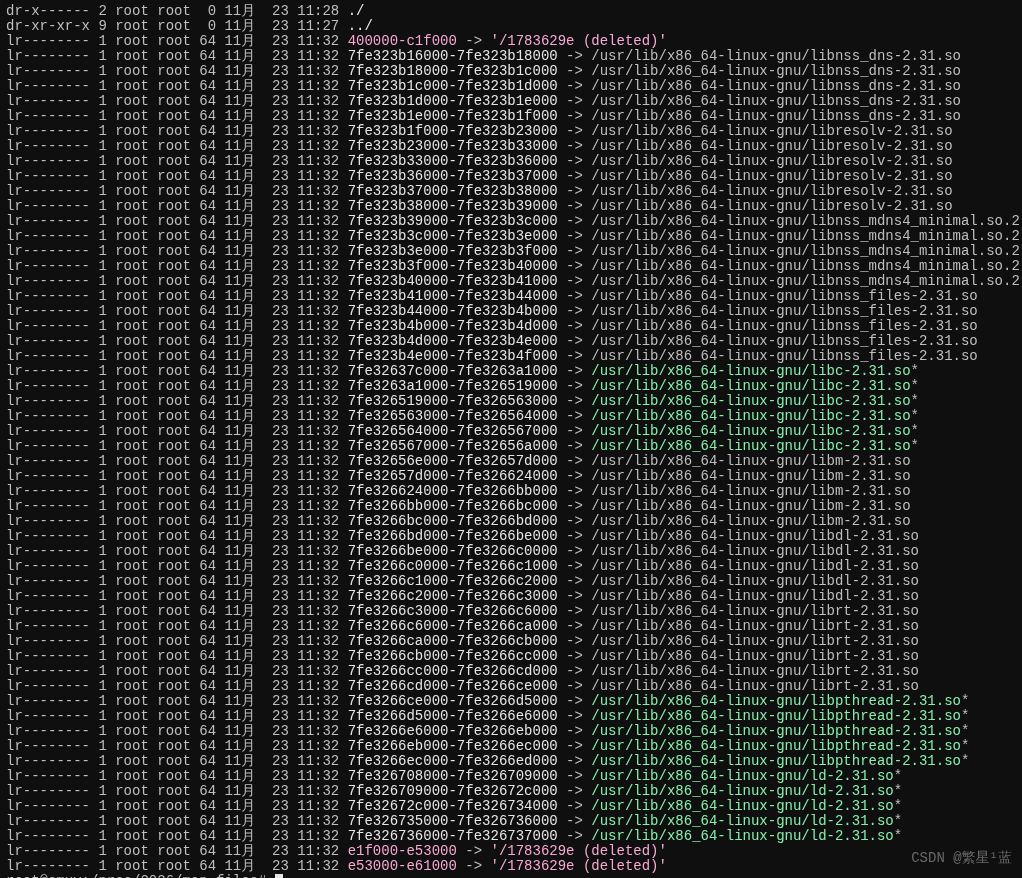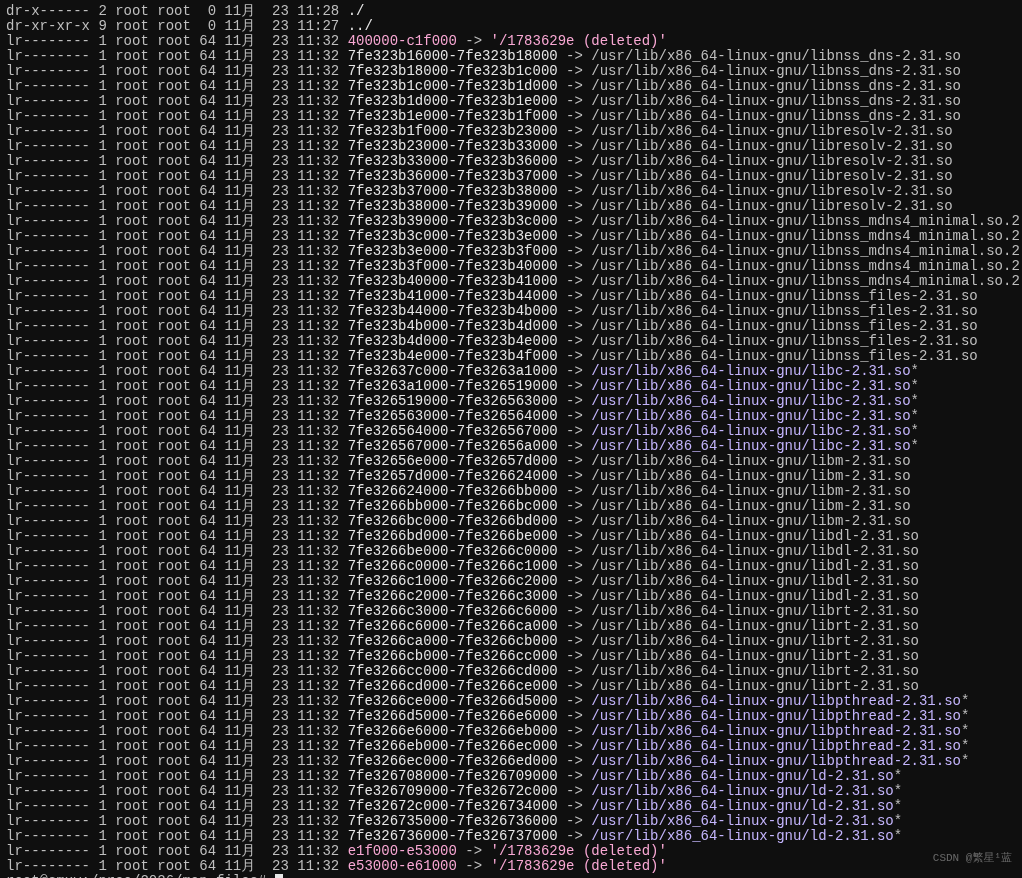--- a/index.html
+++ b/index.html
@@ -1,22 +1,22 @@
 <!DOCTYPE html>
 <html><head>
 <meta charset="utf-8">
 <style>
   html,body{margin:0;padding:0;background:#0f0f0f;color:#bfbfbf;font-family:Consolas,"Courier New",monospace;font-size:14px;line-height:15px;width:1022px;height:878px;overflow:hidden}
   .terminal{padding:4px 6px;white-space:pre}
   .ln{display:block}
   .w{color:#e6e6e6}
-  .g{color:#c4b5fd}
+  .g{color:#86efac}
   .r{color:#f9a8d4}
   .gstar{color:#bfbfbf}
   .arrow{color:#bfbfbf}
-  .watermark{position:fixed;right:10px;bottom:12px;color:#9a9a9a;opacity:0.65;font-size:11px}
+  .watermark{position:fixed;right:10px;bottom:12px;color:#9a9a9a;opacity:0.65;font-size:14px}
   .cursor{display:inline-block;width:8px;height:13px;background:#e6e6e6;vertical-align:-2px}
 </style>
 </head>
 <body>
 
 <div class="terminal" id="out"><span class="ln">dr-x------ 2 root root  0 11月  23 11:28 <span class="w">./</span></span><span class="ln">dr-xr-xr-x 9 root root  0 11月  23 11:27 <span class="w">../</span></span><span class="ln">lr-------- 1 root root 64 11月  23 11:32 <span class="r">400000-c1f000</span><span class="arrow"> -&gt; </span><span class="r">'/1783629e (deleted)'</span></span><span class="ln">lr-------- 1 root root 64 11月  23 11:32 <span class="w">7fe323b16000-7fe323b18000</span><span class="arrow"> -&gt; </span><span class="">/usr/lib/x86_64-linux-gnu/libnss_dns-2.31.so</span></span><span class="ln">lr-------- 1 root root 64 11月  23 11:32 <span class="w">7fe323b18000-7fe323b1c000</span><span class="arrow"> -&gt; </span><span class="">/usr/lib/x86_64-linux-gnu/libnss_dns-2.31.so</span></span><span class="ln">lr-------- 1 root root 64 11月  23 11:32 <span class="w">7fe323b1c000-7fe323b1d000</span><span class="arrow"> -&gt; </span><span class="">/usr/lib/x86_64-linux-gnu/libnss_dns-2.31.so</span></span><span class="ln">lr-------- 1 root root 64 11月  23 11:32 <span class="w">7fe323b1d000-7fe323b1e000</span><span class="arrow"> -&gt; </span><span class="">/usr/lib/x86_64-linux-gnu/libnss_dns-2.31.so</span></span><span class="ln">lr-------- 1 root root 64 11月  23 11:32 <span class="w">7fe323b1e000-7fe323b1f000</span><span class="arrow"> -&gt; </span><span class="">/usr/lib/x86_64-linux-gnu/libnss_dns-2.31.so</span></span><span class="ln">lr-------- 1 root root 64 11月  23 11:32 <span class="w">7fe323b1f000-7fe323b23000</span><span class="arrow"> -&gt; </span><span class="">/usr/lib/x86_64-linux-gnu/libresolv-2.31.so</span></span><span class="ln">lr-------- 1 root root 64 11月  23 11:32 <span class="w">7fe323b23000-7fe323b33000</span><span class="arrow"> -&gt; </span><span class="">/usr/lib/x86_64-linux-gnu/libresolv-2.31.so</span></span><span class="ln">lr-------- 1 root root 64 11月  23 11:32 <span class="w">7fe323b33000-7fe323b36000</span><span class="arrow"> -&gt; </span><span class="">/usr/lib/x86_64-linux-gnu/libresolv-2.31.so</span></span><span class="ln">lr-------- 1 root root 64 11月  23 11:32 <span class="w">7fe323b36000-7fe323b37000</span><span class="arrow"> -&gt; </span><span class="">/usr/lib/x86_64-linux-gnu/libresolv-2.31.so</span></span><span class="ln">lr-------- 1 root root 64 11月  23 11:32 <span class="w">7fe323b37000-7fe323b38000</span><span class="arrow"> -&gt; </span><span class="">/usr/lib/x86_64-linux-gnu/libresolv-2.31.so</span></span><span class="ln">lr-------- 1 root root 64 11月  23 11:32 <span class="w">7fe323b38000-7fe323b39000</span><span class="arrow"> -&gt; </span><span class="">/usr/lib/x86_64-linux-gnu/libresolv-2.31.so</span></span><span class="ln">lr-------- 1 root root 64 11月  23 11:32 <span class="w">7fe323b39000-7fe323b3c000</span><span class="arrow"> -&gt; </span><span class="">/usr/lib/x86_64-linux-gnu/libnss_mdns4_minimal.so.2</span></span><span class="ln">lr-------- 1 root root 64 11月  23 11:32 <span class="w">7fe323b3c000-7fe323b3e000</span><span class="arrow"> -&gt; </span><span class="">/usr/lib/x86_64-linux-gnu/libnss_mdns4_minimal.so.2</span></span><span class="ln">lr-------- 1 root root 64 11月  23 11:32 <span class="w">7fe323b3e000-7fe323b3f000</span><span class="arrow"> -&gt; </span><span class="">/usr/lib/x86_64-linux-gnu/libnss_mdns4_minimal.so.2</span></span><span class="ln">lr-------- 1 root root 64 11月  23 11:32 <span class="w">7fe323b3f000-7fe323b40000</span><span class="arrow"> -&gt; </span><span class="">/usr/lib/x86_64-linux-gnu/libnss_mdns4_minimal.so.2</span></span><span class="ln">lr-------- 1 root root 64 11月  23 11:32 <span class="w">7fe323b40000-7fe323b41000</span><span class="arrow"> -&gt; </span><span class="">/usr/lib/x86_64-linux-gnu/libnss_mdns4_minimal.so.2</span></span><span class="ln">lr-------- 1 root root 64 11月  23 11:32 <span class="w">7fe323b41000-7fe323b44000</span><span class="arrow"> -&gt; </span><span class="">/usr/lib/x86_64-linux-gnu/libnss_files-2.31.so</span></span><span class="ln">lr-------- 1 root root 64 11月  23 11:32 <span class="w">7fe323b44000-7fe323b4b000</span><span class="arrow"> -&gt; </span><span class="">/usr/lib/x86_64-linux-gnu/libnss_files-2.31.so</span></span><span class="ln">lr-------- 1 root root 64 11月  23 11:32 <span class="w">7fe323b4b000-7fe323b4d000</span><span class="arrow"> -&gt; </span><span class="">/usr/lib/x86_64-linux-gnu/libnss_files-2.31.so</span></span><span class="ln">lr-------- 1 root root 64 11月  23 11:32 <span class="w">7fe323b4d000-7fe323b4e000</span><span class="arrow"> -&gt; </span><span class="">/usr/lib/x86_64-linux-gnu/libnss_files-2.31.so</span></span><span class="ln">lr-------- 1 root root 64 11月  23 11:32 <span class="w">7fe323b4e000-7fe323b4f000</span><span class="arrow"> -&gt; </span><span class="">/usr/lib/x86_64-linux-gnu/libnss_files-2.31.so</span></span><span class="ln">lr-------- 1 root root 64 11月  23 11:32 <span class="w">7fe32637c000-7fe3263a1000</span><span class="arrow"> -&gt; </span><span class="g">/usr/lib/x86_64-linux-gnu/libc-2.31.so</span><span class="gstar">*</span></span><span class="ln">lr-------- 1 root root 64 11月  23 11:32 <span class="w">7fe3263a1000-7fe326519000</span><span class="arrow"> -&gt; </span><span class="g">/usr/lib/x86_64-linux-gnu/libc-2.31.so</span><span class="gstar">*</span></span><span class="ln">lr-------- 1 root root 64 11月  23 11:32 <span class="w">7fe326519000-7fe326563000</span><span class="arrow"> -&gt; </span><span class="g">/usr/lib/x86_64-linux-gnu/libc-2.31.so</span><span class="gstar">*</span></span><span class="ln">lr-------- 1 root root 64 11月  23 11:32 <span class="w">7fe326563000-7fe326564000</span><span class="arrow"> -&gt; </span><span class="g">/usr/lib/x86_64-linux-gnu/libc-2.31.so</span><span class="gstar">*</span></span><span class="ln">lr-------- 1 root root 64 11月  23 11:32 <span class="w">7fe326564000-7fe326567000</span><span class="arrow"> -&gt; </span><span class="g">/usr/lib/x86_64-linux-gnu/libc-2.31.so</span><span class="gstar">*</span></span><span class="ln">lr-------- 1 root root 64 11月  23 11:32 <span class="w">7fe326567000-7fe32656a000</span><span class="arrow"> -&gt; </span><span class="g">/usr/lib/x86_64-linux-gnu/libc-2.31.so</span><span class="gstar">*</span></span><span class="ln">lr-------- 1 root root 64 11月  23 11:32 <span class="w">7fe32656e000-7fe32657d000</span><span class="arrow"> -&gt; </span><span class="">/usr/lib/x86_64-linux-gnu/libm-2.31.so</span></span><span class="ln">lr-------- 1 root root 64 11月  23 11:32 <span class="w">7fe32657d000-7fe326624000</span><span class="arrow"> -&gt; </span><span class="">/usr/lib/x86_64-linux-gnu/libm-2.31.so</span></span><span class="ln">lr-------- 1 root root 64 11月  23 11:32 <span class="w">7fe326624000-7fe3266bb000</span><span class="arrow"> -&gt; </span><span class="">/usr/lib/x86_64-linux-gnu/libm-2.31.so</span></span><span class="ln">lr-------- 1 root root 64 11月  23 11:32 <span class="w">7fe3266bb000-7fe3266bc000</span><span class="arrow"> -&gt; </span><span class="">/usr/lib/x86_64-linux-gnu/libm-2.31.so</span></span><span class="ln">lr-------- 1 root root 64 11月  23 11:32 <span class="w">7fe3266bc000-7fe3266bd000</span><span class="arrow"> -&gt; </span><span class="">/usr/lib/x86_64-linux-gnu/libm-2.31.so</span></span><span class="ln">lr-------- 1 root root 64 11月  23 11:32 <span class="w">7fe3266bd000-7fe3266be000</span><span class="arrow"> -&gt; </span><span class="">/usr/lib/x86_64-linux-gnu/libdl-2.31.so</span></span><span class="ln">lr-------- 1 root root 64 11月  23 11:32 <span class="w">7fe3266be000-7fe3266c0000</span><span class="arrow"> -&gt; </span><span class="">/usr/lib/x86_64-linux-gnu/libdl-2.31.so</span></span><span class="ln">lr-------- 1 root root 64 11月  23 11:32 <span class="w">7fe3266c0000-7fe3266c1000</span><span class="arrow"> -&gt; </span><span class="">/usr/lib/x86_64-linux-gnu/libdl-2.31.so</span></span><span class="ln">lr-------- 1 root root 64 11月  23 11:32 <span class="w">7fe3266c1000-7fe3266c2000</span><span class="arrow"> -&gt; </span><span class="">/usr/lib/x86_64-linux-gnu/libdl-2.31.so</span></span><span class="ln">lr-------- 1 root root 64 11月  23 11:32 <span class="w">7fe3266c2000-7fe3266c3000</span><span class="arrow"> -&gt; </span><span class="">/usr/lib/x86_64-linux-gnu/libdl-2.31.so</span></span><span class="ln">lr-------- 1 root root 64 11月  23 11:32 <span class="w">7fe3266c3000-7fe3266c6000</span><span class="arrow"> -&gt; </span><span class="">/usr/lib/x86_64-linux-gnu/librt-2.31.so</span></span><span class="ln">lr-------- 1 root root 64 11月  23 11:32 <span class="w">7fe3266c6000-7fe3266ca000</span><span class="arrow"> -&gt; </span><span class="">/usr/lib/x86_64-linux-gnu/librt-2.31.so</span></span><span class="ln">lr-------- 1 root root 64 11月  23 11:32 <span class="w">7fe3266ca000-7fe3266cb000</span><span class="arrow"> -&gt; </span><span class="">/usr/lib/x86_64-linux-gnu/librt-2.31.so</span></span><span class="ln">lr-------- 1 root root 64 11月  23 11:32 <span class="w">7fe3266cb000-7fe3266cc000</span><span class="arrow"> -&gt; </span><span class="">/usr/lib/x86_64-linux-gnu/librt-2.31.so</span></span><span class="ln">lr-------- 1 root root 64 11月  23 11:32 <span class="w">7fe3266cc000-7fe3266cd000</span><span class="arrow"> -&gt; </span><span class="">/usr/lib/x86_64-linux-gnu/librt-2.31.so</span></span><span class="ln">lr-------- 1 root root 64 11月  23 11:32 <span class="w">7fe3266cd000-7fe3266ce000</span><span class="arrow"> -&gt; </span><span class="">/usr/lib/x86_64-linux-gnu/librt-2.31.so</span></span><span class="ln">lr-------- 1 root root 64 11月  23 11:32 <span class="w">7fe3266ce000-7fe3266d5000</span><span class="arrow"> -&gt; </span><span class="g">/usr/lib/x86_64-linux-gnu/libpthread-2.31.so</span><span class="gstar">*</span></span><span class="ln">lr-------- 1 root root 64 11月  23 11:32 <span class="w">7fe3266d5000-7fe3266e6000</span><span class="arrow"> -&gt; </span><span class="g">/usr/lib/x86_64-linux-gnu/libpthread-2.31.so</span><span class="gstar">*</span></span><span class="ln">lr-------- 1 root root 64 11月  23 11:32 <span class="w">7fe3266e6000-7fe3266eb000</span><span class="arrow"> -&gt; </span><span class="g">/usr/lib/x86_64-linux-gnu/libpthread-2.31.so</span><span class="gstar">*</span></span><span class="ln">lr-------- 1 root root 64 11月  23 11:32 <span class="w">7fe3266eb000-7fe3266ec000</span><span class="arrow"> -&gt; </span><span class="g">/usr/lib/x86_64-linux-gnu/libpthread-2.31.so</span><span class="gstar">*</span></span><span class="ln">lr-------- 1 root root 64 11月  23 11:32 <span class="w">7fe3266ec000-7fe3266ed000</span><span class="arrow"> -&gt; </span><span class="g">/usr/lib/x86_64-linux-gnu/libpthread-2.31.so</span><span class="gstar">*</span></span><span class="ln">lr-------- 1 root root 64 11月  23 11:32 <span class="w">7fe326708000-7fe326709000</span><span class="arrow"> -&gt; </span><span class="g">/usr/lib/x86_64-linux-gnu/ld-2.31.so</span><span class="gstar">*</span></span><span class="ln">lr-------- 1 root root 64 11月  23 11:32 <span class="w">7fe326709000-7fe32672c000</span><span class="arrow"> -&gt; </span><span class="g">/usr/lib/x86_64-linux-gnu/ld-2.31.so</span><span class="gstar">*</span></span><span class="ln">lr-------- 1 root root 64 11月  23 11:32 <span class="w">7fe32672c000-7fe326734000</span><span class="arrow"> -&gt; </span><span class="g">/usr/lib/x86_64-linux-gnu/ld-2.31.so</span><span class="gstar">*</span></span><span class="ln">lr-------- 1 root root 64 11月  23 11:32 <span class="w">7fe326735000-7fe326736000</span><span class="arrow"> -&gt; </span><span class="g">/usr/lib/x86_64-linux-gnu/ld-2.31.so</span><span class="gstar">*</span></span><span class="ln">lr-------- 1 root root 64 11月  23 11:32 <span class="w">7fe326736000-7fe326737000</span><span class="arrow"> -&gt; </span><span class="g">/usr/lib/x86_64-linux-gnu/ld-2.31.so</span><span class="gstar">*</span></span><span class="ln">lr-------- 1 root root 64 11月  23 11:32 <span class="r">e1f000-e53000</span><span class="arrow"> -&gt; </span><span class="r">'/1783629e (deleted)'</span></span><span class="ln">lr-------- 1 root root 64 11月  23 11:32 <span class="r">e53000-e61000</span><span class="arrow"> -&gt; </span><span class="r">'/1783629e (deleted)'</span></span><span class="ln">root@smxy:/proc/2026/map_files# <span class="cursor"></span></span></div>
 <div class="watermark">CSDN @繁星¹蓝</div>
 
 </body></html>

